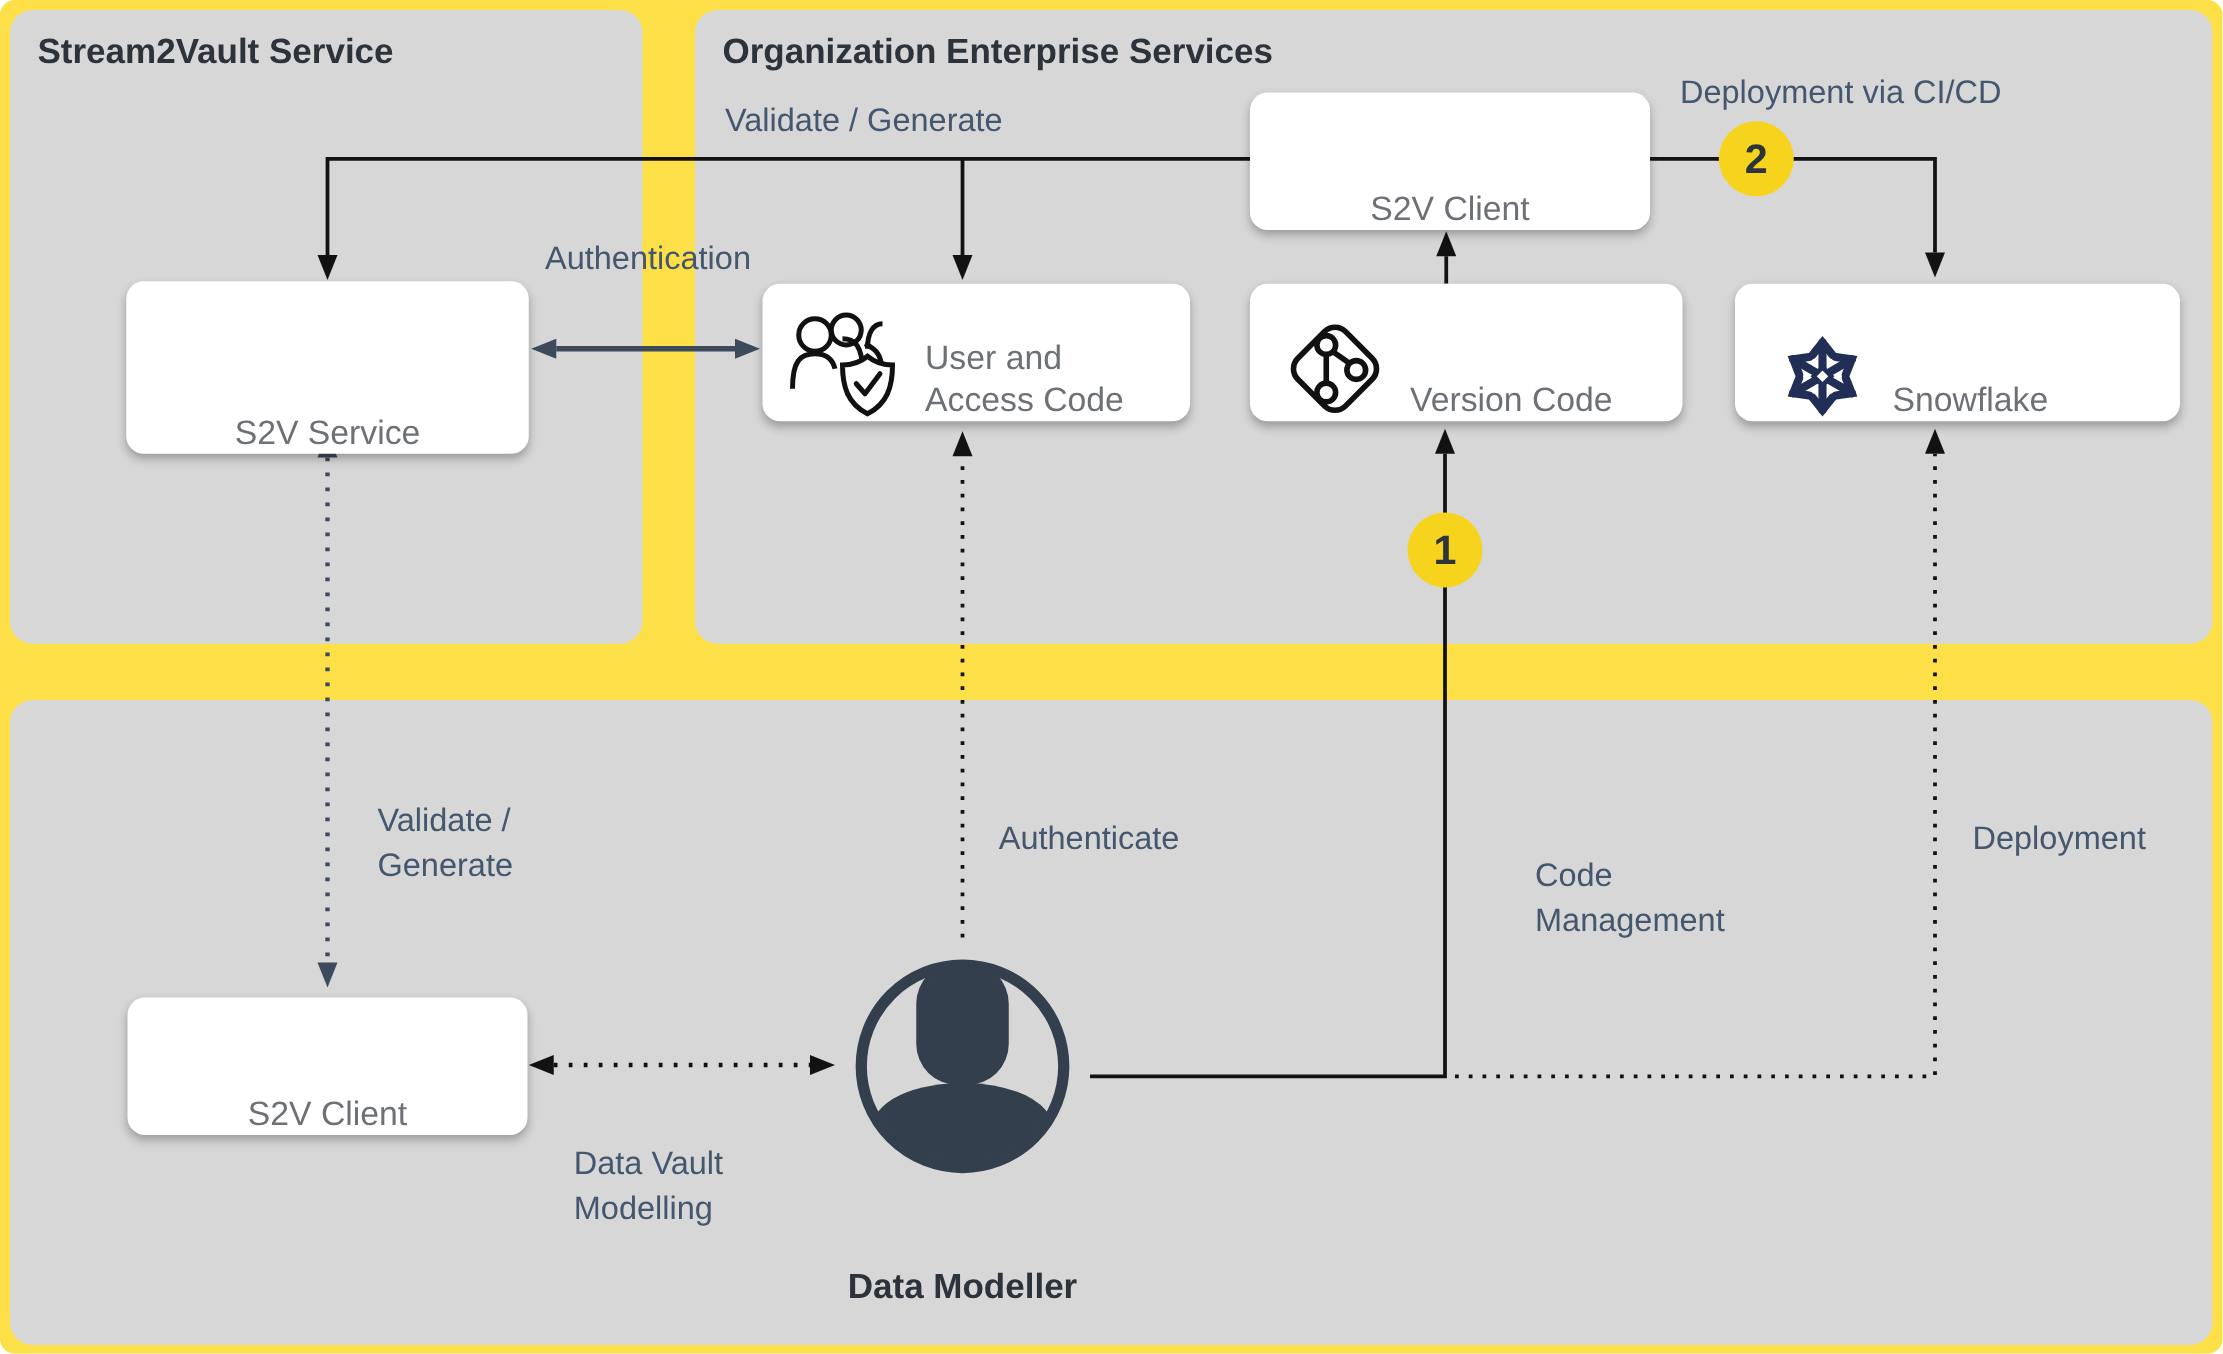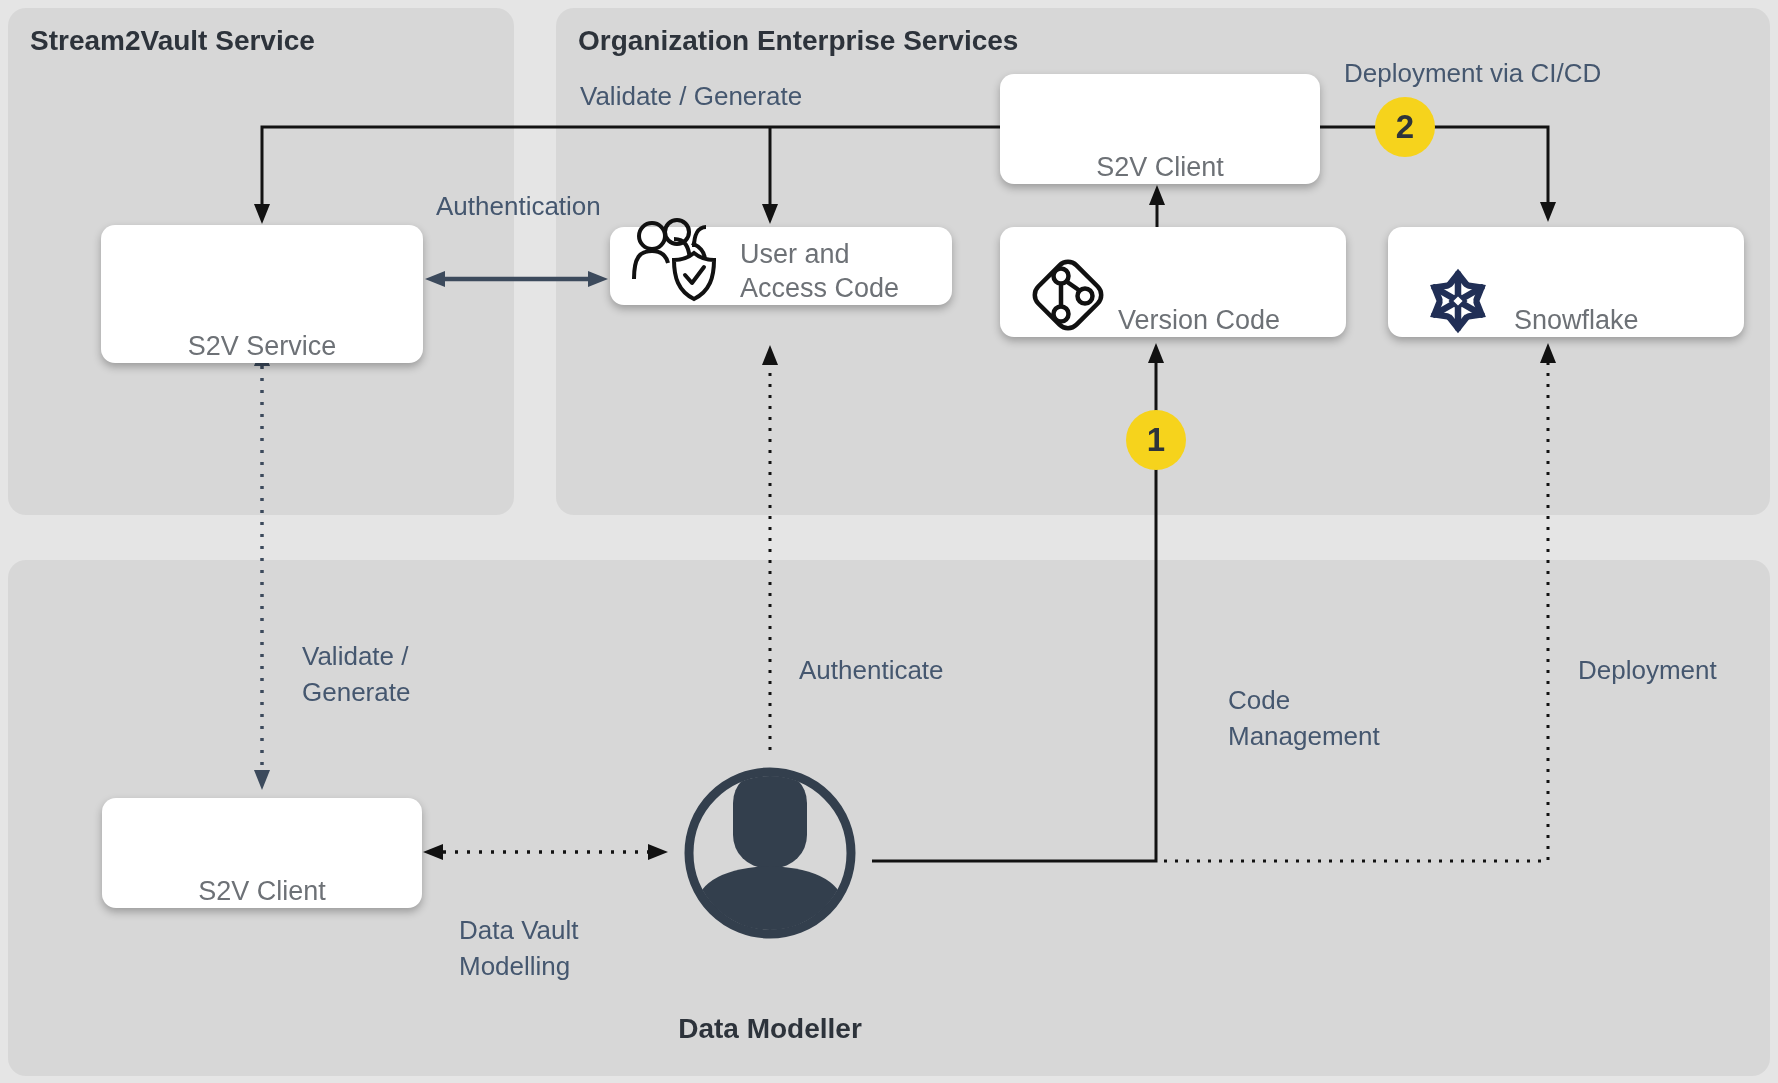--- a/index.html
+++ b/index.html
@@ -1,17 +1,17 @@
 <!DOCTYPE html>
 <html><head>
 <meta charset="utf-8">
 <style>
   html,body{margin:0;padding:0;background:#ffffff;}
-  .stage{position:relative;width:1778px;height:1083px;background:#e5e5e5;overflow:hidden;
-         font-family:"Liberation Sans","DejaVu Sans",sans-serif;}
+  .stage{position:relative;width:1778px;height:1083px;background:#fde047;overflow:hidden;
+         font-family:"Liberation Sans","DejaVu Sans",sans-serif;border-radius:12px;}
   .container{position:absolute;background:#d7d7d7;border-radius:18px;}
   .ctitle{position:absolute;font-size:28px;font-weight:bold;color:#2d333b;white-space:nowrap;}
   svg.wires{position:absolute;left:0;top:0;z-index:2;}
   .box{position:absolute;background:#ffffff;border-radius:14px;z-index:3;
        box-shadow:0 4px 8px rgba(0,0,0,0.28);display:flex;align-items:flex-end;}
   .box .boxlabel{font-size:27px;color:#6d7176;line-height:34px;white-space:nowrap;}
   .box.centered{justify-content:center;}
   .lbl{position:absolute;z-index:3;font-size:26px;color:#45576f;line-height:36px;white-space:nowrap;}
   .badge{position:absolute;z-index:4;width:60px;height:60px;border-radius:50%;background:#f6d31c;
          display:flex;align-items:center;justify-content:center;font-size:33px;font-weight:bold;color:#2e343b;}
@@ -68,21 +68,21 @@
         <rect x="733" y="770" width="74" height="98" rx="33"></rect>
         <path d="M694,936 L694,912 Q697,869 770,866 Q843,869 846,912 L846,936 Z"></path>
       </g>
     </g>
   </svg>
 
   <div class="box centered" style="left:101px;top:225px;width:322px;height:138px;">
     <div class="boxlabel">S2V Service</div>
   </div>
 
-  <div class="box" style="left:610px;top:227px;width:322px;height:78px;padding-left:20px;">
+  <div class="box" style="left:610px;top:227px;width:322px;height:110px;padding-left:20px;">
     <svg class="icon-svg" width="92" height="96" viewBox="0 0 92 96">
       <g fill="none" stroke="#111111" stroke-width="4">
         <circle cx="47" cy="23" r="12"></circle>
         <circle cx="22" cy="27" r="13"></circle>
         <path d="M60,56 C60,36 54,30 44,30"></path>
         <path d="M4,70 C4,48 10,42 22,42 C31,42 36,46 38,54"></path>
         <path d="M62,34 C70,38 74,42 75,50"></path>
         <path d="M64,38 C64,26 68,18 76,18"></path>
       </g>
       <path d="M64,44 C70,49 78,51 84,51 C84,68 80,82 64,90 C48,82 44,68 44,51 C50,51 58,49 64,44 Z" fill="#ffffff" stroke="#111111" stroke-width="4"></path>
@@ -104,21 +104,21 @@
       <g stroke="#111111" stroke-width="4.5" fill="none">
         <path d="M35 28 V56"></path>
         <path d="M37 26 L57 40"></path>
       </g>
       <g fill="#ffffff" stroke="#111111" stroke-width="4.5">
         <circle cx="35" cy="23" r="7.5"></circle>
         <circle cx="35" cy="61" r="7.5"></circle>
         <circle cx="59" cy="43" r="7.5"></circle>
       </g>
     </svg>
-    <div class="boxlabel" style="margin-left:8px;">Version Code</div>
+    <div class="boxlabel" style="margin-left:18px;">Version Code</div>
   </div>
 
   <div class="box" style="left:1388px;top:227px;width:322px;height:110px;padding-left:34px;">
     <svg class="icon-svg" width="72" height="72" viewBox="0 0 72 72">
       <g stroke="#212f56" stroke-width="6.5" stroke-linecap="round" fill="none">
         <path d="M36 30 L36 9"></path>
           <path d="M28 19 L36 9 L44 19"></path>
         <path d="M36 42 L36 63"></path>
           <path d="M28 53 L36 63 L44 53"></path>
         <path d="M41.2 33 L59.4 22.5"></path>

